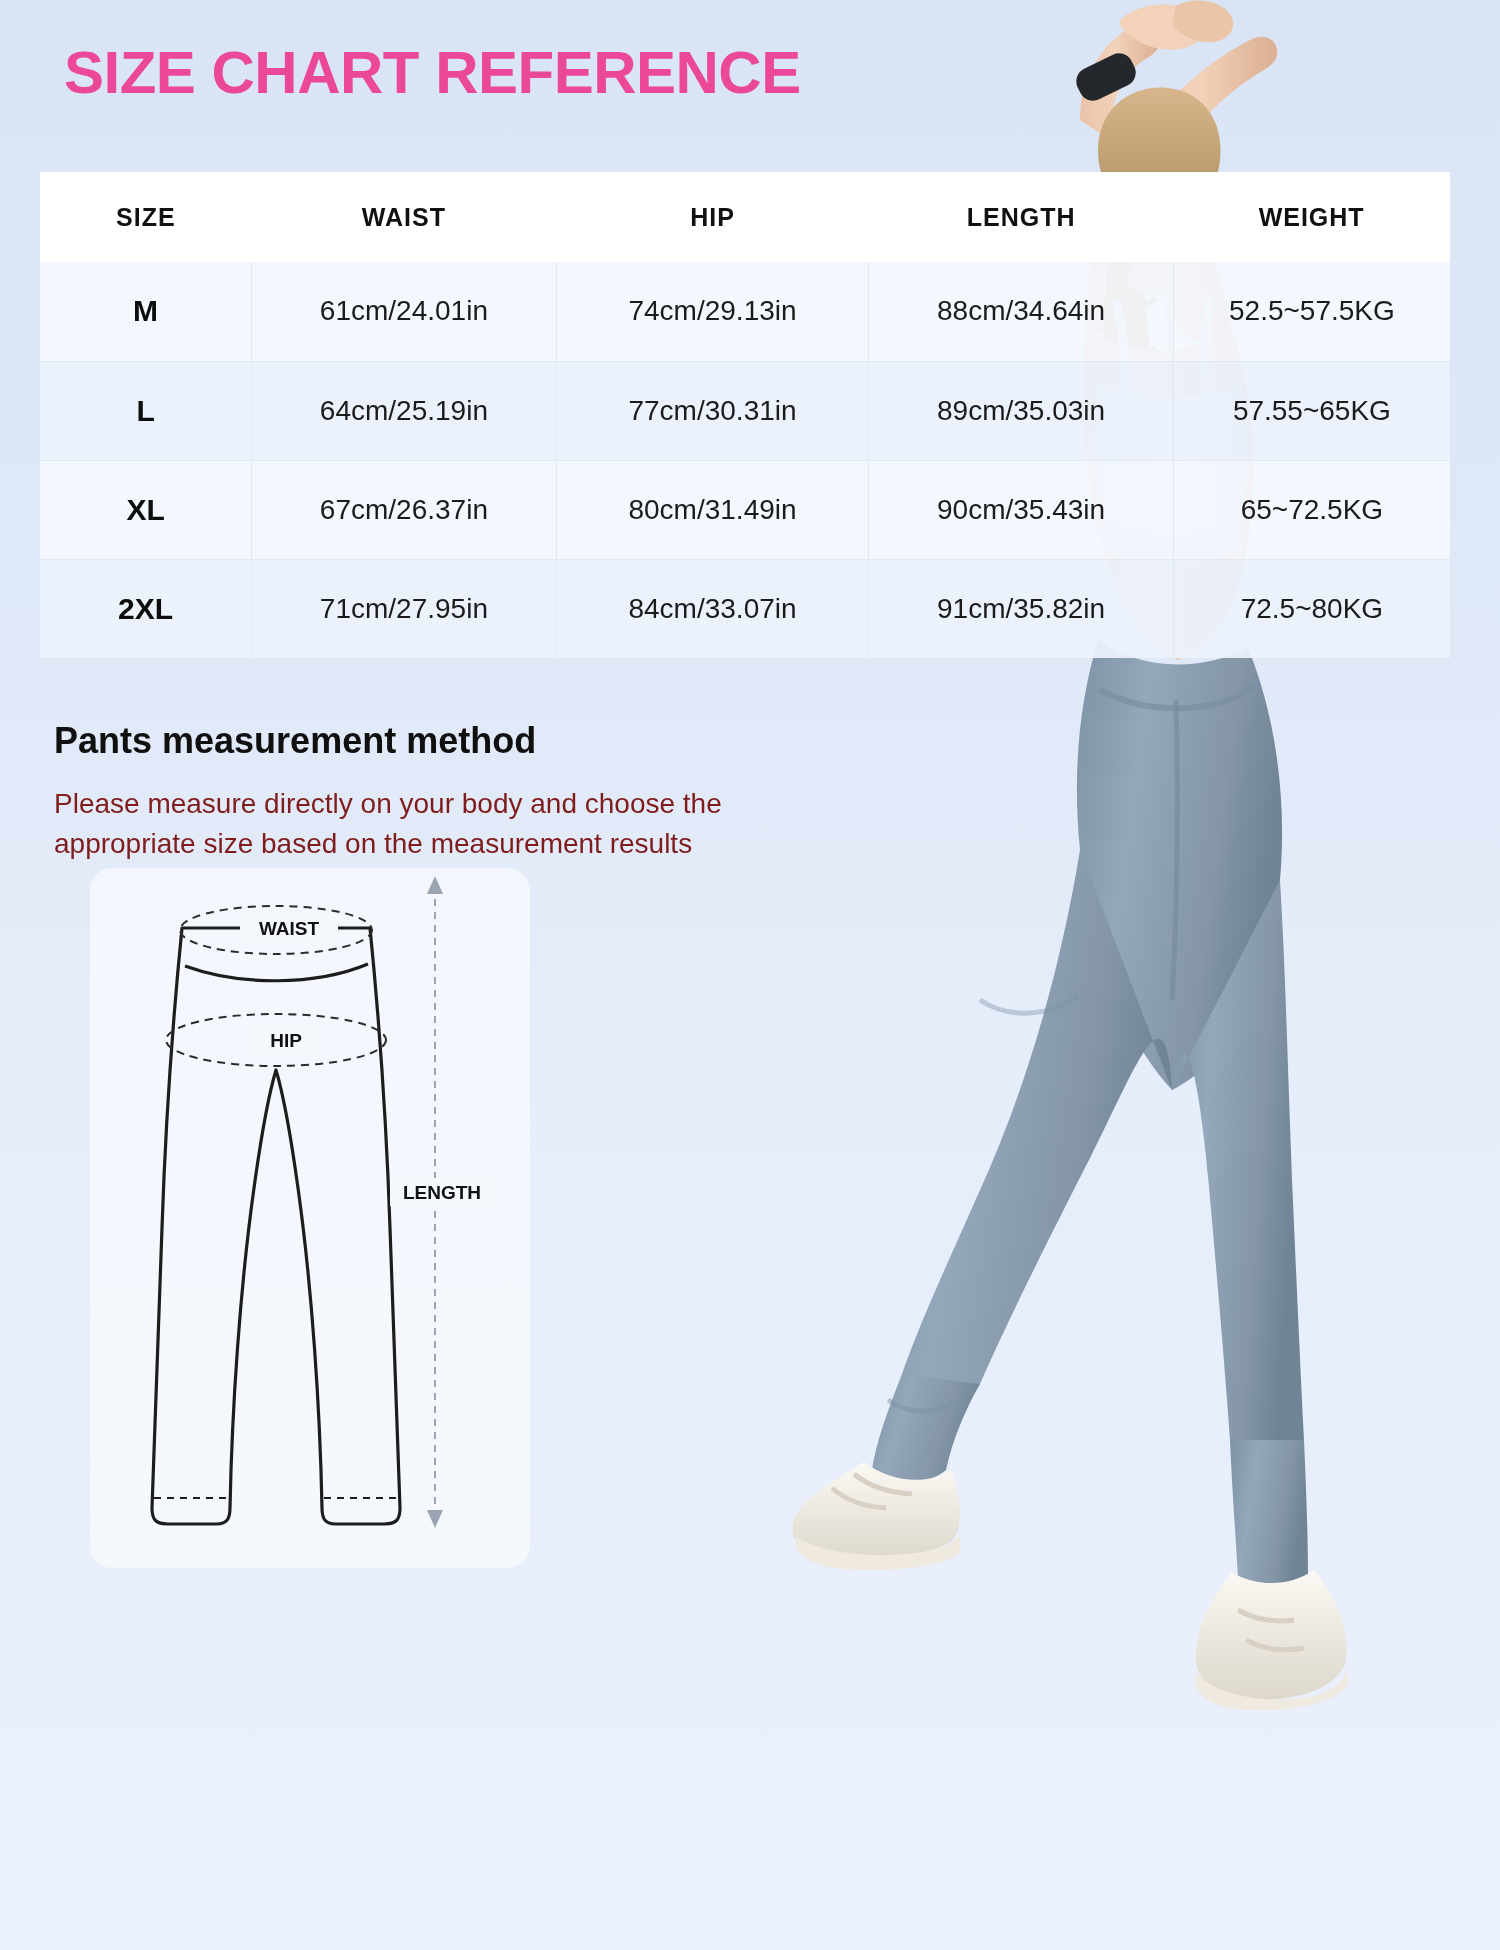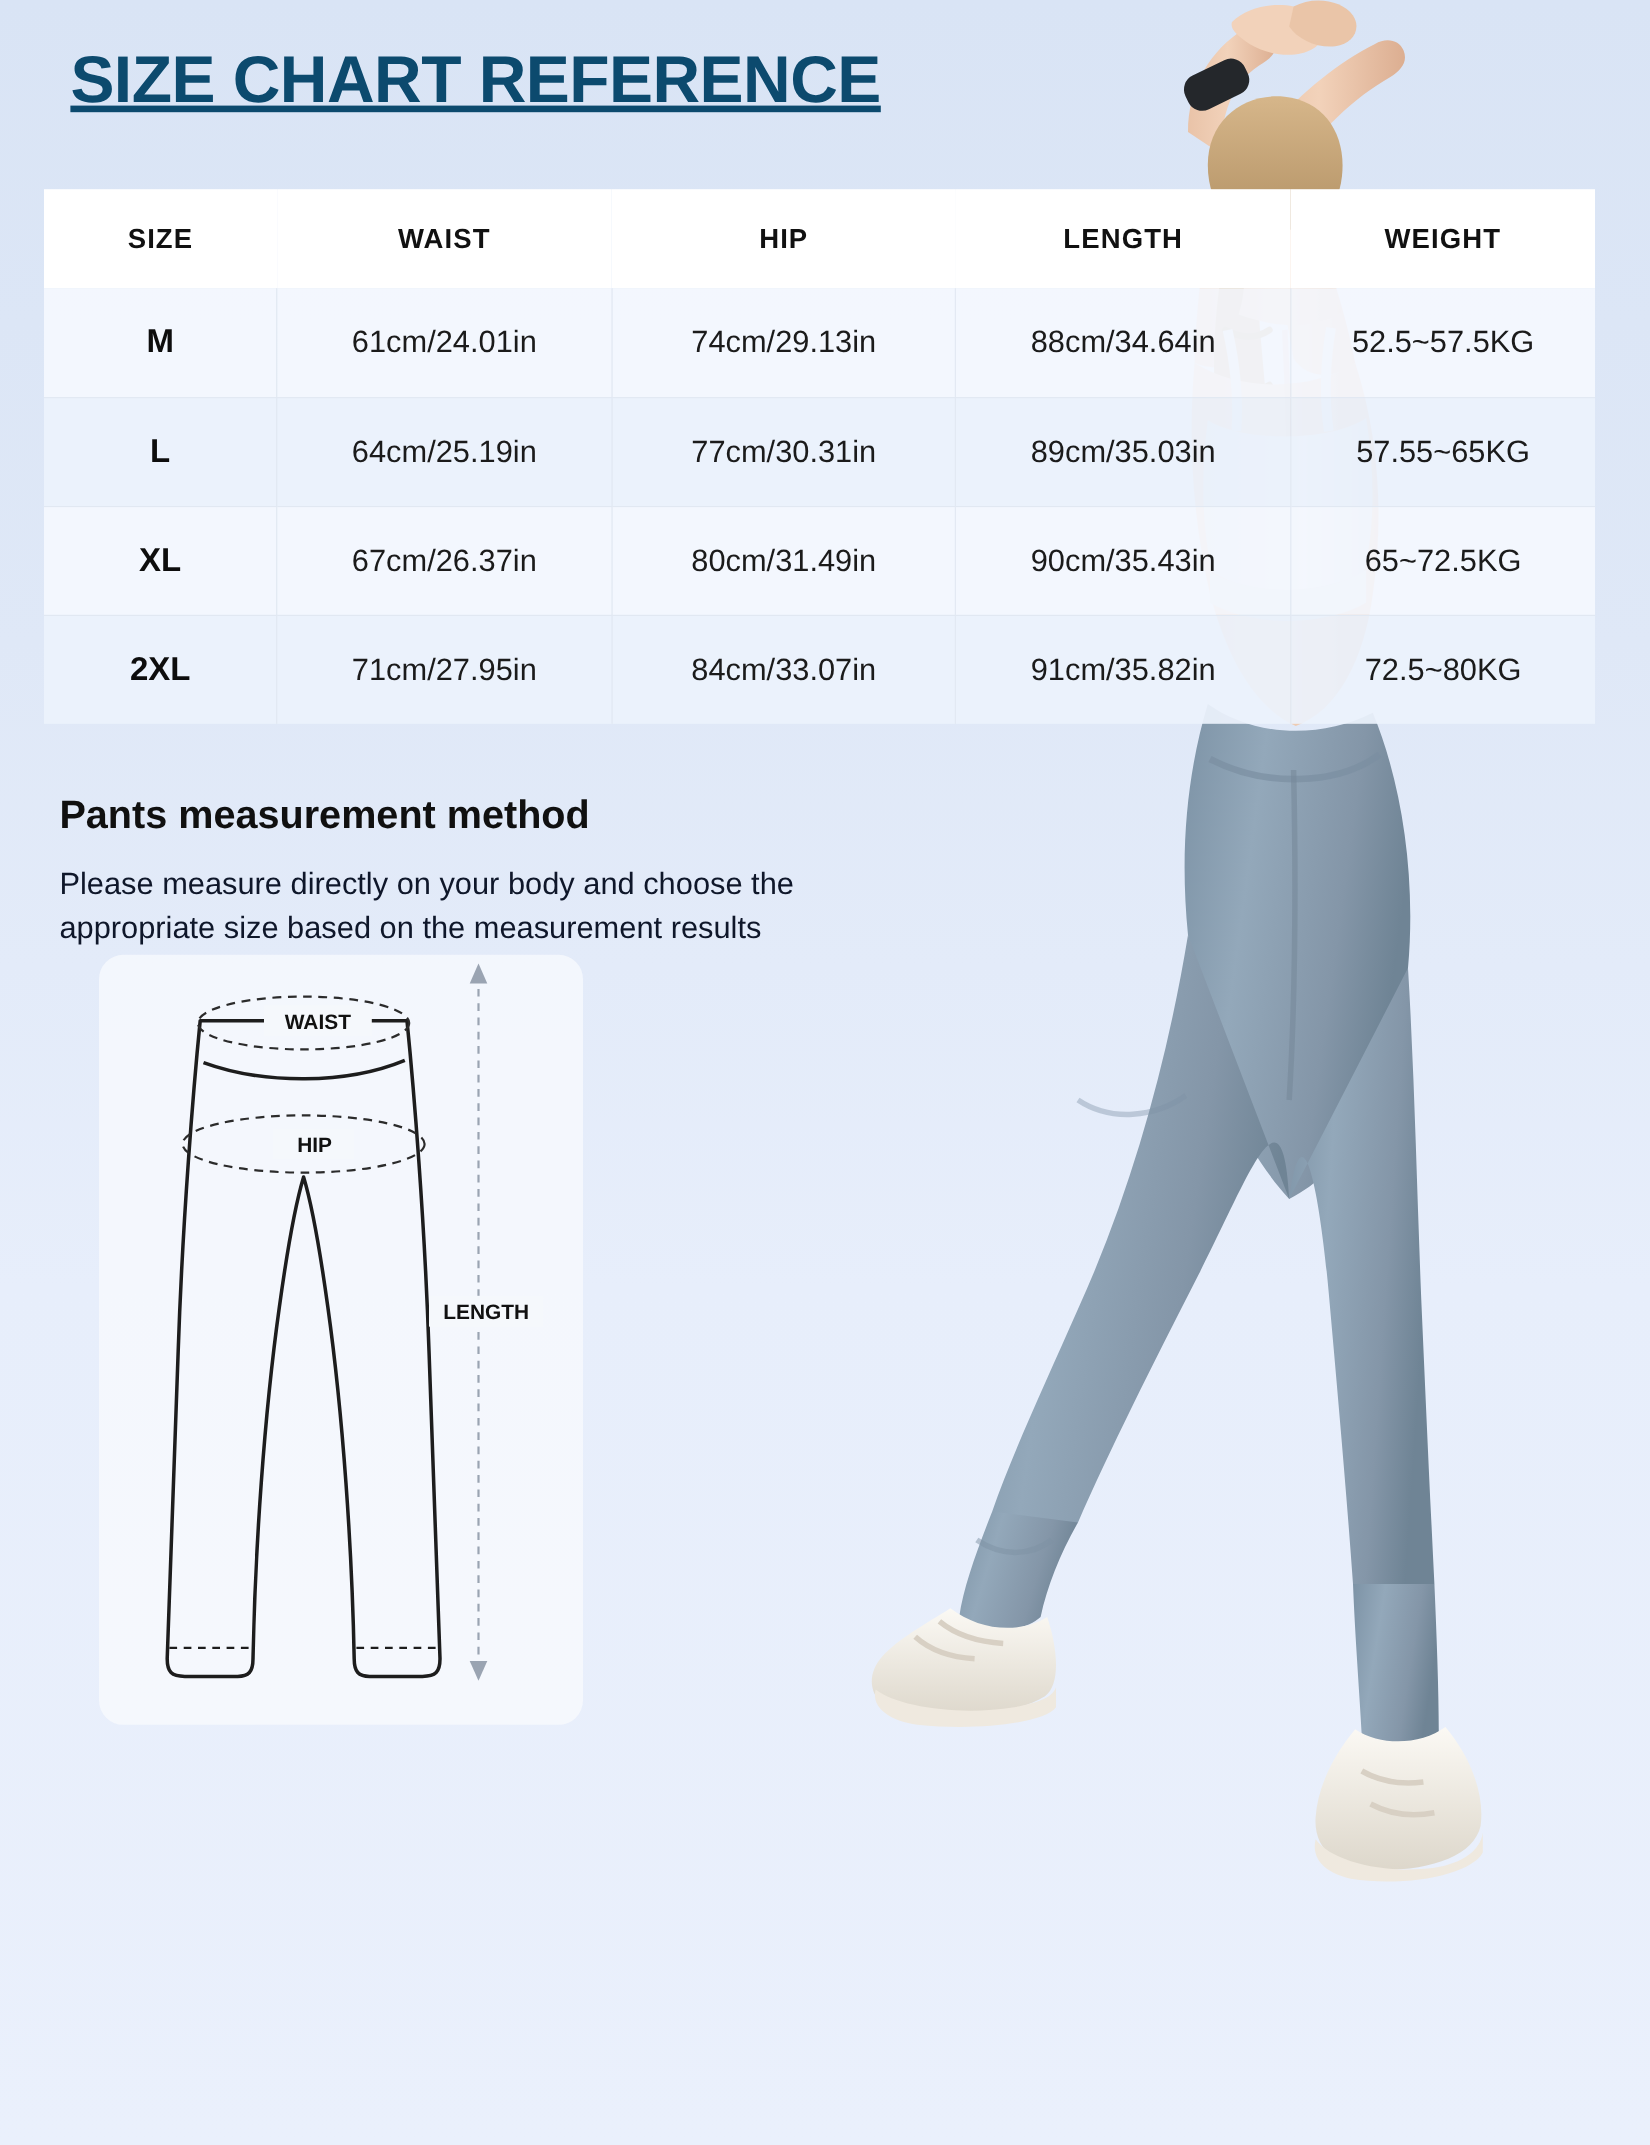--- a/index.html
+++ b/index.html
@@ -26,24 +26,23 @@
   }
 
   
   .title {
     position: absolute;
     top: 38px;
     left: 64px;
     font-size: 60px;
     font-weight: bold;
     letter-spacing: -0.5px;
-    color: #0c4a6e;
+    color: #ec4899;
     z-index: 3;
     font-family: "Liberation Sans", sans-serif;
-    text-decoration: underline;
   }
 
   
   .table-wrap {
     position: absolute;
     top: 172px;
     left: 40px;
     width: 1410px;
     z-index: 3;
   }
@@ -99,21 +98,21 @@
   .method h2 {
     font-size: 36px;
     font-weight: bold;
     color: #101010;
     margin-bottom: 22px;
     font-family: "Liberation Sans", sans-serif;
   }
   .method p {
     font-size: 28px;
     line-height: 1.42;
-    color: #0f172a;
+    color: #7f1d1d;
     max-width: 740px;
   }
 
   
   .diagram-card {
     position: absolute;
     top: 868px;
     left: 90px;
     width: 440px;
     height: 700px;

